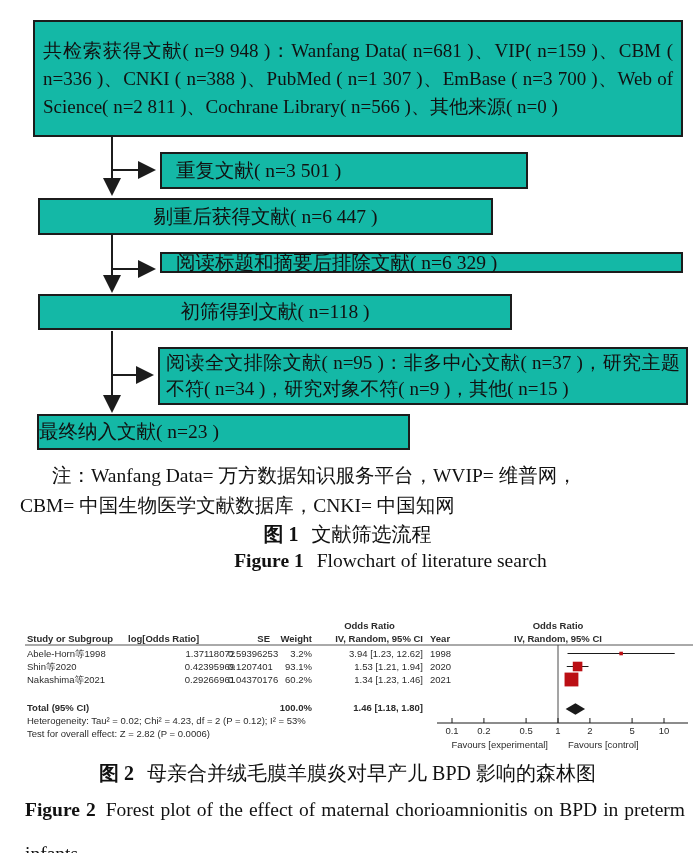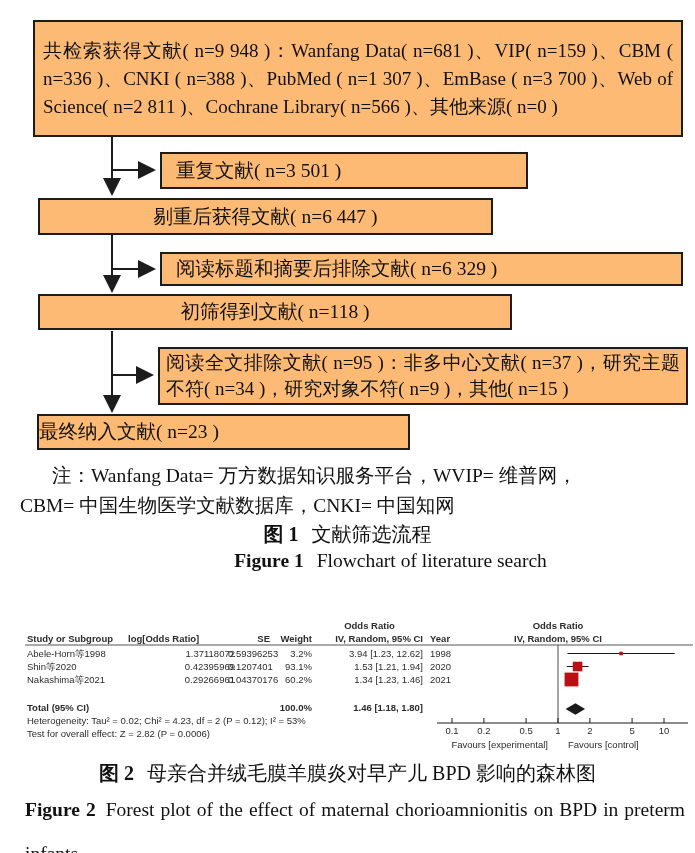--- a/index.html
+++ b/index.html
@@ -1,19 +1,19 @@
 <!DOCTYPE html>
 <html><head>
 <meta charset="utf-8">
 <style>
   html,body{margin:0;padding:0;background:#fff;}
   .page{position:relative;width:695px;height:853px;background:#fff;overflow:hidden;
         font-family:"Liberation Serif","DejaVu Serif",serif;color:#111;}
   
-  .fbox{position:absolute;border:2px solid #1c1c1c;box-sizing:border-box;background:#fdba74;
+  .fbox{position:absolute;border:2px solid #1c1c1c;box-sizing:border-box;background:#14b8a6;
         display:flex;align-items:center;font-size:19.5px;line-height:28px;}
   .fbox.center{justify-content:center;}
   .fbox .txt{display:block;width:100%;}
   .jtext{text-align:justify;padding:2px 8px;}
   .pad-l{padding-left:14px;padding-right:17px;}
   .arrows{position:absolute;left:0;top:0;pointer-events:none;}
   
   .note{position:absolute;left:20px;width:658px;font-size:19.5px;line-height:30px;}
   .note .indent{text-indent:32px;}
   .cap{position:absolute;left:0;width:695px;text-align:center;white-space:nowrap;}
@@ -66,21 +66,21 @@
   </div>
 
   <div class="fbox" style="left:160px;top:152px;width:368px;height:37px;">
     <span class="txt pad-l">重复文献( n=3 501 )</span>
   </div>
 
   <div class="fbox center" style="left:38px;top:198px;width:455px;height:37px;">
     <span style="display:block;text-align:center;width:100%;">剔重后获得文献( n=6 447 )</span>
   </div>
 
-  <div class="fbox" style="left:160px;top:252px;width:523px;height:34px;">
+  <div class="fbox" style="left:160px;top:252px;width:523px;height:21px;">
     <span class="txt pad-l">阅读标题和摘要后排除文献( n=6 329 )</span>
   </div>
 
   <div class="fbox center" style="left:38px;top:294px;width:474px;height:36px;">
     <span style="display:block;text-align:center;width:100%;">初筛得到文献( n=118 )</span>
   </div>
 
   <div class="fbox" style="left:158px;top:347px;width:530px;height:58px;font-size:19px;line-height:26px;">
     <span class="txt jtext" style="padding:1px 6px;">阅读全文排除文献( n=95 )：非多中心文献( n=37 )，研究主题不符( n=34 )，研究对象不符( n=9 )，其他( n=15 )</span>
   </div>

